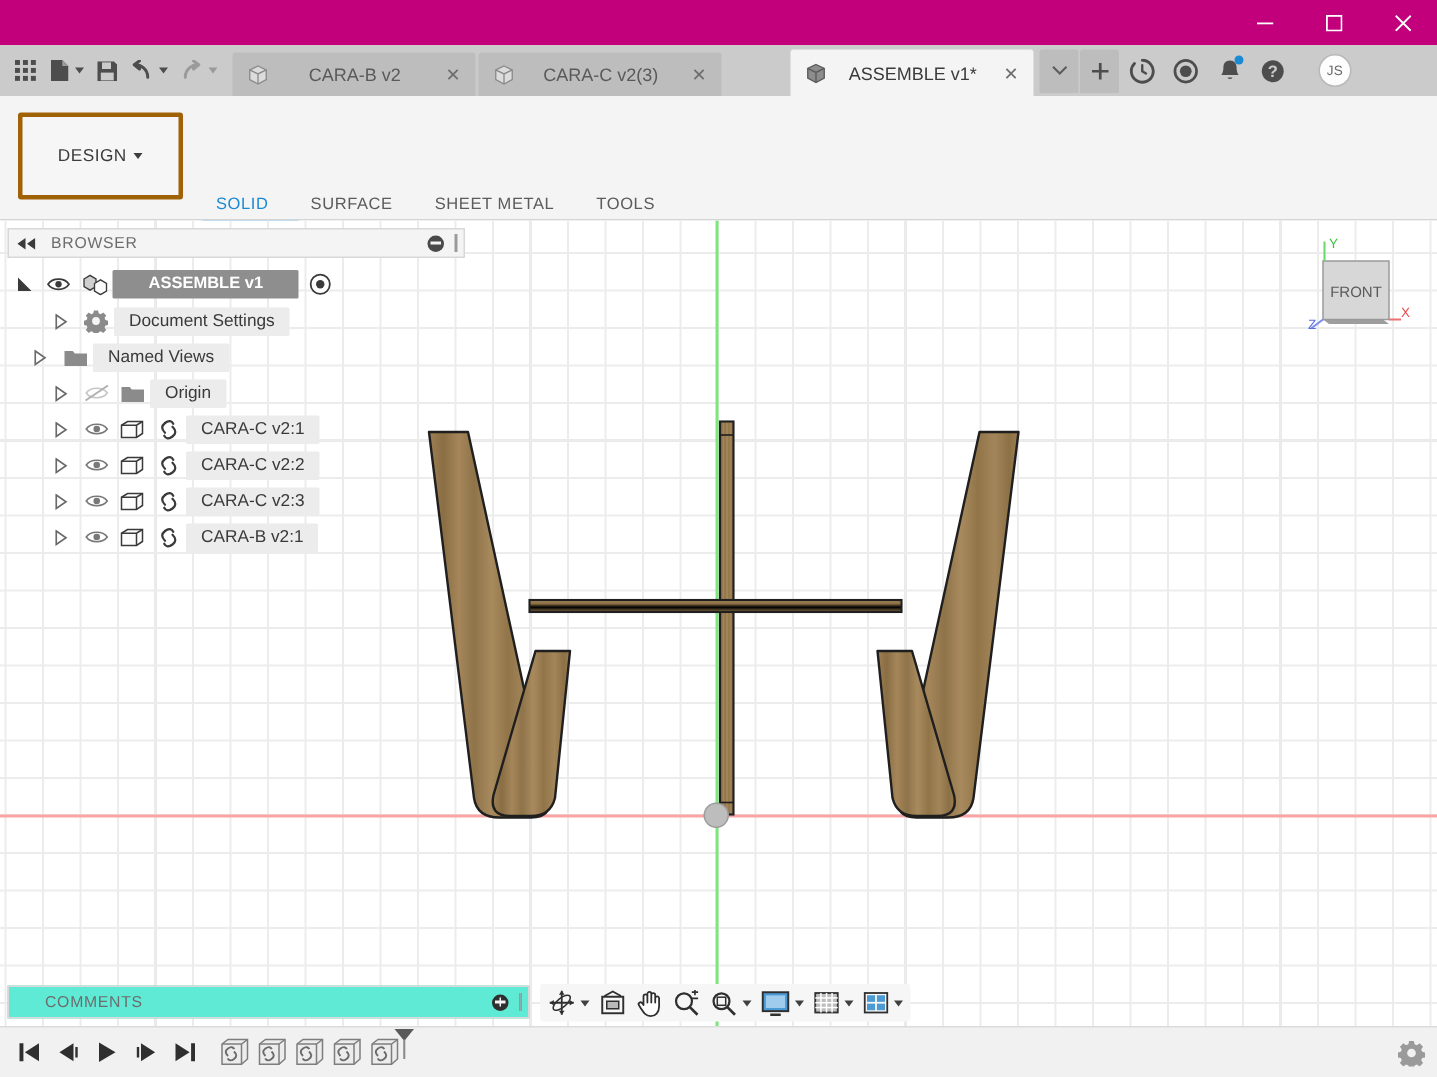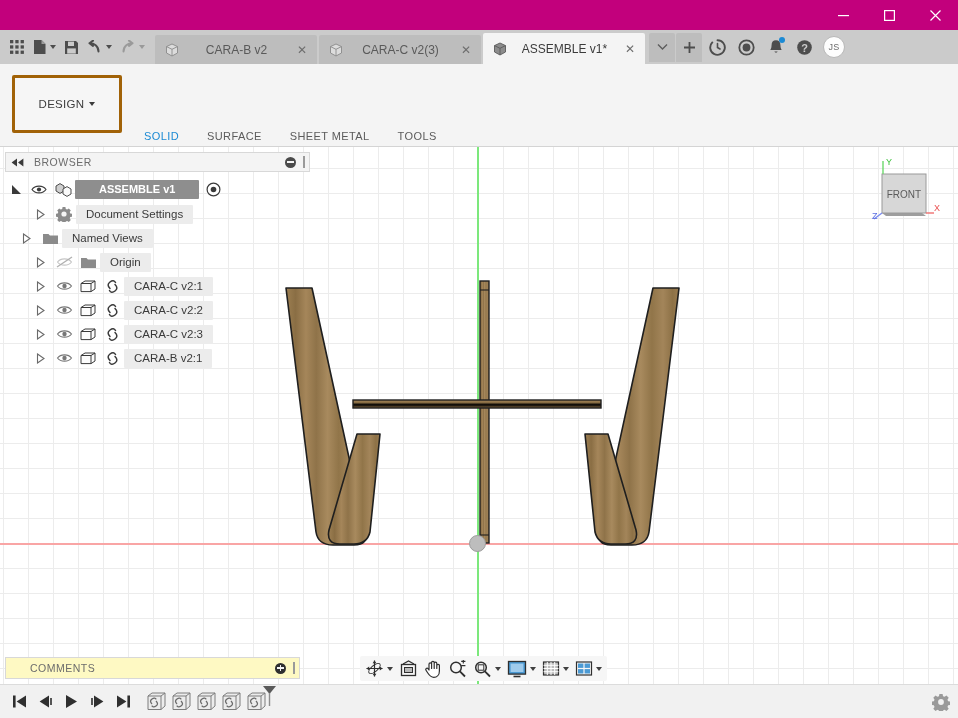--- a/index.html
+++ b/index.html
@@ -36,21 +36,21 @@
   .caret { width: 0; height: 0; border-left: 3.5px solid transparent;
            border-right: 3.5px solid transparent; border-top: 4px solid #4d4d4d;
            margin-left: 3px; }
 
   .tabs { display: flex; align-items: flex-end; height: 34px; margin-left: 6px; }
   .dtab {
     height: 29px; min-width: 162px; display: flex; align-items: center;
     background: #bdbdbd; color: #5a5a5a; font-size: 12px; border-radius: 2px 2px 0 0;
     padding: 0 6px 0 10px; margin-right: 2px; position: relative;
   }
-  .dtab.active { background: #f4f4f4; color: #3b3b3b; height: 31px; }
+  .dtab.active { background: #f4f4f4; color: #3b3b3b; height: 31px; margin-left: 44px; }
   .dtab .tab-cube { margin-right: 7px; display: flex; }
   .dtab .tab-label { flex: 1; text-align: center; white-space: nowrap; }
   .dtab .tab-x {
     width: 18px; height: 18px; display: flex; align-items: center;
     justify-content: center; color: #6e6e6e; margin-left: 6px;
   }
 
   .appbar-right { display: flex; align-items: center; height: 34px; margin-left: 2px; }
   .ar-btn {
     width: 24px; height: 30px; display: flex; align-items: center;
@@ -58,21 +58,21 @@
   }
   .ar-btn.box { width: 26px; height: 29px; background: #bdbdbd; border-radius: 2px 2px 0 0; margin-right: 1px;}
   .ar-wide { width: 29px; }
   .badge-dot {
     position: absolute; top: 5px; right: 5px; width: 6px; height: 6px;
     background: #1b8ad4; border-radius: 50%;
   }
   .avatar {
     width: 22px; height: 22px; border-radius: 50%; background: #fdfdfd;
     border: 1px solid #b8b8b8; color: #6a6a6a; font-size: 9px;
-    display: flex; align-items: center; justify-content: center; margin: 0 7px 0 4px;
+    display: flex; align-items: center; justify-content: center; margin: 0 7px 0 16px;
     letter-spacing: .3px;
   }
 
   
   .ribbon {
     position: absolute; left: 0; top: 64px; width: 958px; height: 83px;
     background: #f4f4f4; border-bottom: 1px solid #d4d4d4;
   }
   .ws-box {
     position: absolute; left: 12px; top: 11px; width: 110px; height: 58px;
@@ -163,22 +163,22 @@
     background: #ececec; height: 19px; display: flex; align-items: center;
     padding: 0 10px; border-radius: 1px; white-space: nowrap;
   }
   .tr-row.root .tr-name { background: #8e8e8e; color: #ffffff; font-weight: bold; font-size: 11px;
                           padding: 0 24px; }
   .tr-row.root { height: 26px; }
   .tr-target { width: 22px; display: flex; align-items: center; justify-content: center; margin-left: 3px;}
 
   
   .comments {
-    position: absolute; left: 5px; top: 657px; width: 295px; height: 22px;
-    background: #fef9c3; border: 1px solid #d8d8d8; display: flex;
+    position: absolute; left: 5px; top: 657px; width: 348px; height: 22px;
+    background: #5eead4; border: 1px solid #d8d8d8; display: flex;
     align-items: center; padding: 0 4px;
   }
   .cm-title { font-size: 10.5px; color: #6c6c6c; letter-spacing: .5px; margin-left: 20px; flex: 1; }
   .cm-dot { width: 11px; height: 11px; border-radius: 50%; background: #2f2f2f;
             position: relative; margin-right: 4px; }
   .cm-dot::after { content: ''; position: absolute; left: 4.7px; top: 2.2px;
                    width: 1.6px; height: 6.6px; background: #f4f4f4; }
   .cm-dot::before { content: ''; position: absolute; left: 2.2px; top: 4.7px;
                    width: 6.6px; height: 1.6px; background: #f4f4f4; }
 

